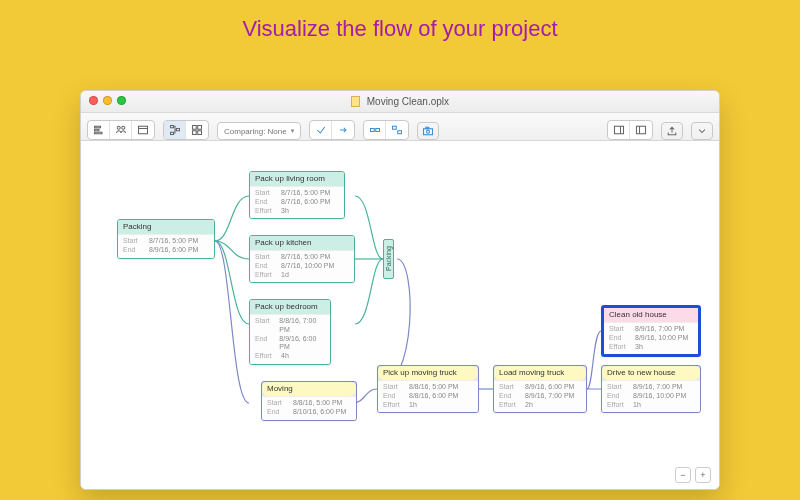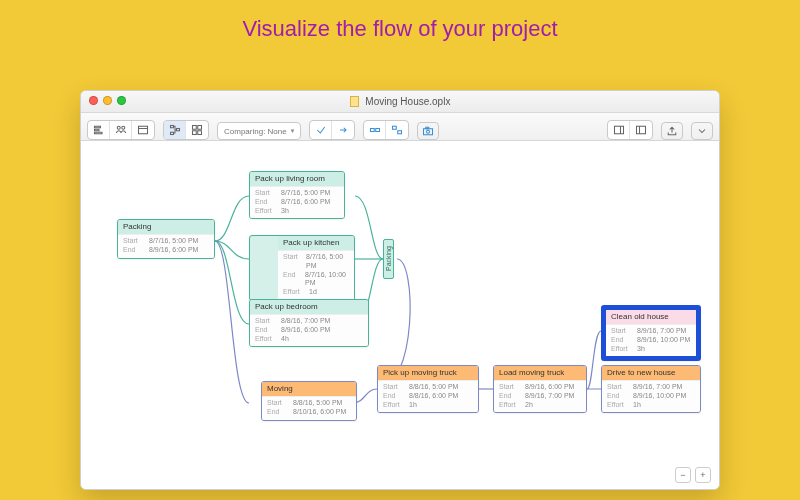--- a/index.html
+++ b/index.html
@@ -118,22 +118,22 @@
     border-top:1px solid rgba(0,0,0,.06);
     padding:2px 5px 3px;
     color:#888;
     font-size:7px;
   }
   .node .row { display:flex; gap:4px; }
   .node .row .lbl { color:#aaa; width:22px; }
   .teal  { background:#d4f0e9; border:1px solid #49b39a; }
   .teal  .hdr { background:#cdeee5; }
   .blue  { background:#e3e7f6; border:1px solid #7d89c7; }
-  .blue  .hdr { background:#fdba74; }
-  .pink  { background:#fef9c3; border:5px solid #1d4ed8; }
+  .blue  .hdr { background:#fef9c3;border-radius:6px; }
+  .pink  { background:#fef9c3; border:3px solid #1d4ed8; }
   .pink  .hdr { background:#fadbe7; }
   .vlabel {
     position:absolute;
     background:#cdeee5;
     border:1px solid #49b39a;
     border-radius:2px;
     font-size:7px;
     color:#2a6e5e;
     writing-mode: vertical-rl;
     transform: rotate(180deg);
@@ -163,21 +163,21 @@
 <div class="window">
 
   <div class="titlebar">
     <div class="traffic">
       <span class="tl-close"></span>
       <span class="tl-min"></span>
       <span class="tl-zoom"></span>
     </div>
     <span>
       <span class="doc-icon"></span>
-      <span>Moving House.oplx</span>
+      <span>Moving Clean.oplx</span>
     </span>
   </div>
 
   <div class="toolbar">
     <div class="tb-group">
       <div class="tb-btn">
           <svg viewBox="0 0 16 16">
             <rect x="2" y="3" width="8" height="2"></rect>
             <rect x="2" y="7" width="6" height="2"></rect>
             <rect x="2" y="11" width="10" height="2"></rect>
@@ -329,39 +329,39 @@
             <span class="lbl">End</span>
             <span>8/7/16, 6:00 PM</span>
           </div>
         <div class="row">
             <span class="lbl">Effort</span>
             <span>3h</span>
           </div>
       </div>
     </div>
 
-    <div class="node teal" style="left:168px; top:94px; width:106px;padding-left:28px;">
+    <div class="node teal" style="left:168px; top:94px; width:106px;">
       <div class="hdr">Pack up kitchen</div>
       <div class="body">
         <div class="row">
             <span class="lbl">Start</span>
             <span>8/7/16, 5:00 PM</span>
           </div>
         <div class="row">
             <span class="lbl">End</span>
             <span>8/7/16, 10:00 PM</span>
           </div>
         <div class="row">
             <span class="lbl">Effort</span>
             <span>1d</span>
           </div>
       </div>
     </div>
 
-    <div class="node teal" style="left:168px; top:158px; width:120px;">
+    <div class="node teal" style="left:168px; top:158px; width:82px;">
       <div class="hdr">Pack up bedroom</div>
       <div class="body">
         <div class="row">
             <span class="lbl">Start</span>
             <span>8/8/16, 7:00 PM</span>
           </div>
         <div class="row">
             <span class="lbl">End</span>
             <span>8/9/16, 6:00 PM</span>
           </div>

